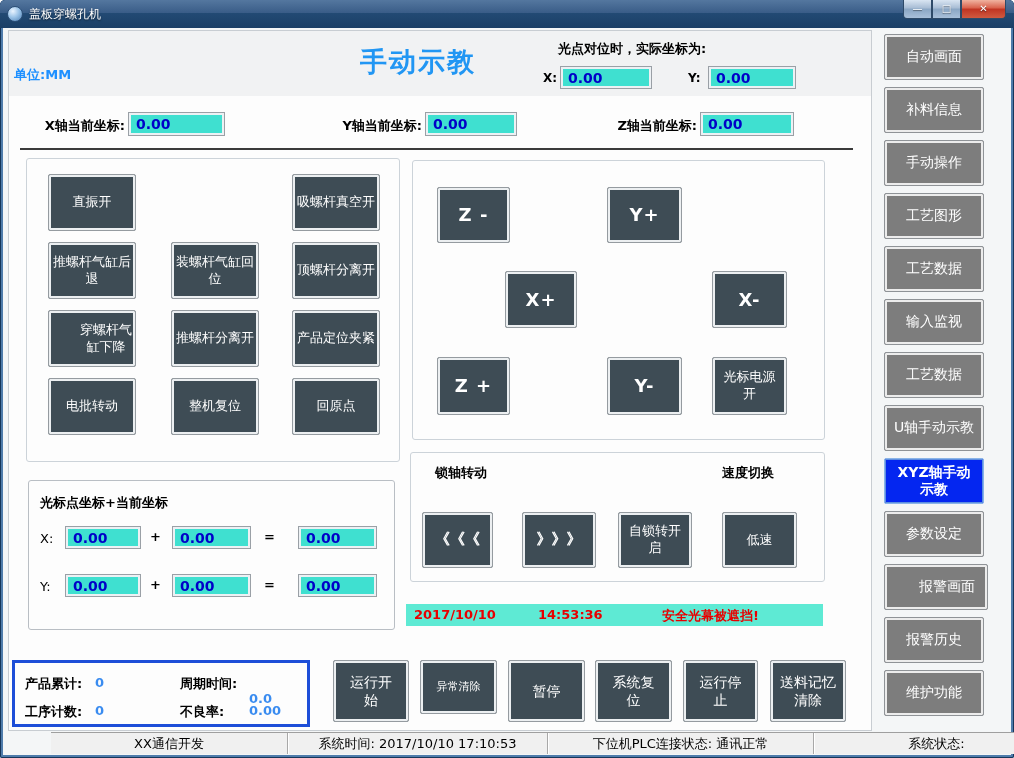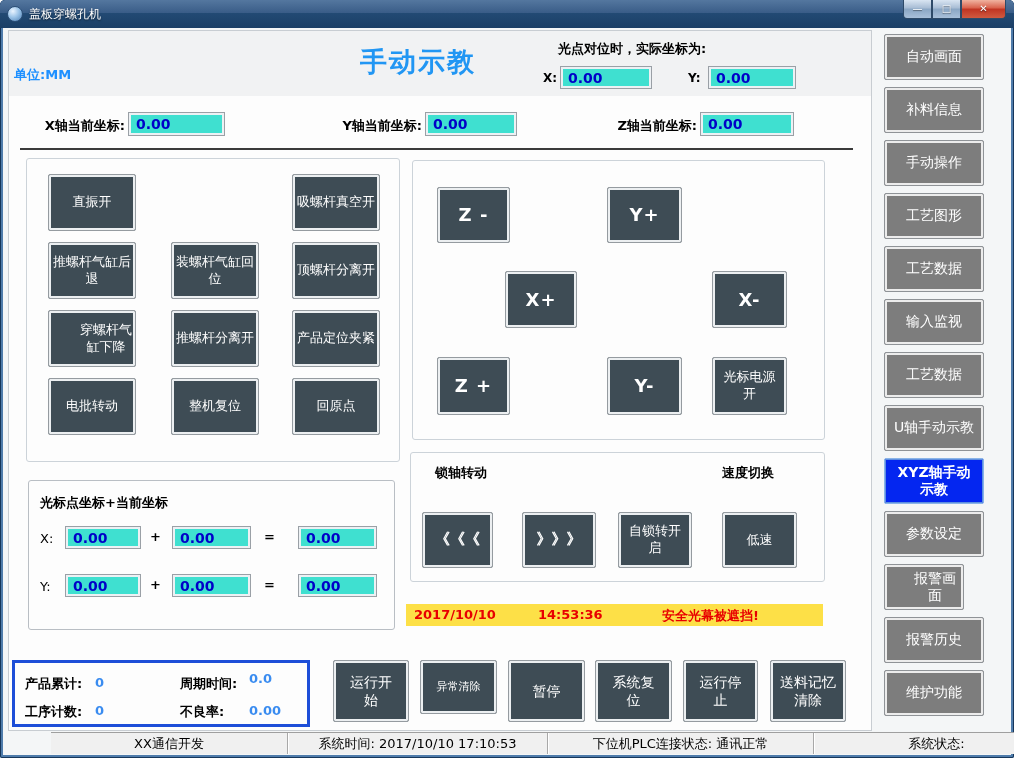--- a/index.html
+++ b/index.html
@@ -57,21 +57,21 @@
   .btn-gray {
     background:#7d7d7d; border:1px solid #8f9397; box-shadow:inset 0 0 0 2px #ececec;
     color:#fff; font-size:14px; display:flex; align-items:center; justify-content:center;
     text-align:center; line-height:1.25; cursor:pointer; border-radius:2px; padding:0 6px;
   }
   .btn-active {
     background:#0426f0; border:1px solid #8ab4e8; box-shadow:inset 0 0 0 1px #5e8fe0;
     color:#fff; font-weight:bold;
   }
   
-  .alarm { left:406px; top:604px; width:417px; height:22px; background:#fde047; }
+  .alarm { left:406px; top:604px; width:417px; height:22px; background:#5eead4; }
   .alarm span { position:absolute; top:3px; color:#e80000; font-size:13px; font-weight:bold; white-space:nowrap; }
   
   .statusbar {
     left:3px; top:732px; width:1008px; height:22px; background:#f0f0f0;
     border-top:1px solid #9f9f9f; display:flex;margin-left:48px;
   }
   .status-cell {
     height:100%; display:flex; align-items:center; justify-content:center;
     font-size:13px; color:#000; border-right:1px solid #a8a8a8; box-shadow:1px 0 0 #fff;
     white-space:nowrap; overflow:hidden;
@@ -168,21 +168,21 @@
   <div class="abs field" style="left:65px;  top:574px; width:76px; height:23px;">0.00</div>
   <div class="abs lbl" style="left:150px; top:577px;">+</div>
   <div class="abs field" style="left:172px; top:574px; width:79px; height:23px;">0.00</div>
   <div class="abs lbl" style="left:264px; top:577px;">=</div>
   <div class="abs field" style="left:298px; top:574px; width:79px; height:23px;">0.00</div>
 
   <div class="abs stats-panel">
     <span class="abs lbl" style="left:10px; top:12px;">产品累计:</span>
     <span class="abs stat-val" style="left:80px; top:12px;">0</span>
     <span class="abs lbl" style="left:165px; top:12px;">周期时间:</span>
-    <span class="abs stat-val" style="left:234px; top:8px;text-align:right;">0.0</span>
+    <span class="abs stat-val" style="left:234px; top:28px;text-align:right;">0.0</span>
     <span class="abs lbl" style="left:10px; top:40px;">工序计数:</span>
     <span class="abs stat-val" style="left:80px; top:40px;">0</span>
     <span class="abs lbl" style="left:165px; top:40px;">不良率:</span>
     <span class="abs stat-val" style="left:234px; top:40px;">0.00</span>
   </div>
 
   <div class="abs btn-dark" style="left:333px; top:660px; width:76px; height:62px; font-size:14px; padding:0 10px;">运行开始</div>
   <div class="abs btn-dark" style="left:420px; top:660px; width:77px; height:54px; font-size:11px; padding:0 1px;">异常清除</div>
   <div class="abs btn-dark" style="left:508px; top:660px; width:77px; height:62px; font-size:14px;">暂停</div>
   <div class="abs btn-dark" style="left:595px; top:660px; width:77px; height:62px; font-size:14px; padding:0 10px;">系统复位</div>
@@ -192,21 +192,21 @@
   <div class="abs btn-gray" style="left:884px; top:34px;  width:100px; height:46px;">自动画面</div>
   <div class="abs btn-gray" style="left:884px; top:87px;  width:100px; height:46px;">补料信息</div>
   <div class="abs btn-gray" style="left:884px; top:140px; width:100px; height:46px;">手动操作</div>
   <div class="abs btn-gray" style="left:884px; top:193px; width:100px; height:46px;">工艺图形</div>
   <div class="abs btn-gray" style="left:884px; top:246px; width:100px; height:46px;">工艺数据</div>
   <div class="abs btn-gray" style="left:884px; top:299px; width:100px; height:46px;">输入监视</div>
   <div class="abs btn-gray" style="left:884px; top:352px; width:100px; height:46px;">工艺数据</div>
   <div class="abs btn-gray" style="left:884px; top:405px; width:100px; height:46px;">U轴手动示教</div>
   <div class="abs btn-gray btn-active" style="left:884px; top:458px; width:100px; height:46px;">XYZ轴手动示教</div>
   <div class="abs btn-gray" style="left:884px; top:511px; width:100px; height:46px;">参数设定</div>
-  <div class="abs btn-gray" style="left:884px; top:564px; width:80px; height:46px;padding-left:28px;">报警画面</div>
+  <div class="abs btn-gray" style="left:884px; top:564px; width:104px; height:46px;padding-left:28px;">报警画面</div>
   <div class="abs btn-gray" style="left:884px; top:617px; width:100px; height:46px;">报警历史</div>
   <div class="abs btn-gray" style="left:884px; top:670px; width:100px; height:46px;">维护功能</div>
 
   <div class="abs statusbar">
     <div class="status-cell" style="width:237px;">XX通信开发</div>
     <div class="status-cell" style="width:260px;">系统时间: 2017/10/10 17:10:53</div>
     <div class="status-cell" style="width:266px;">下位机PLC连接状态: 通讯正常</div>
     <div class="status-cell" style="width:245px;">系统状态:</div>
   </div>
 

